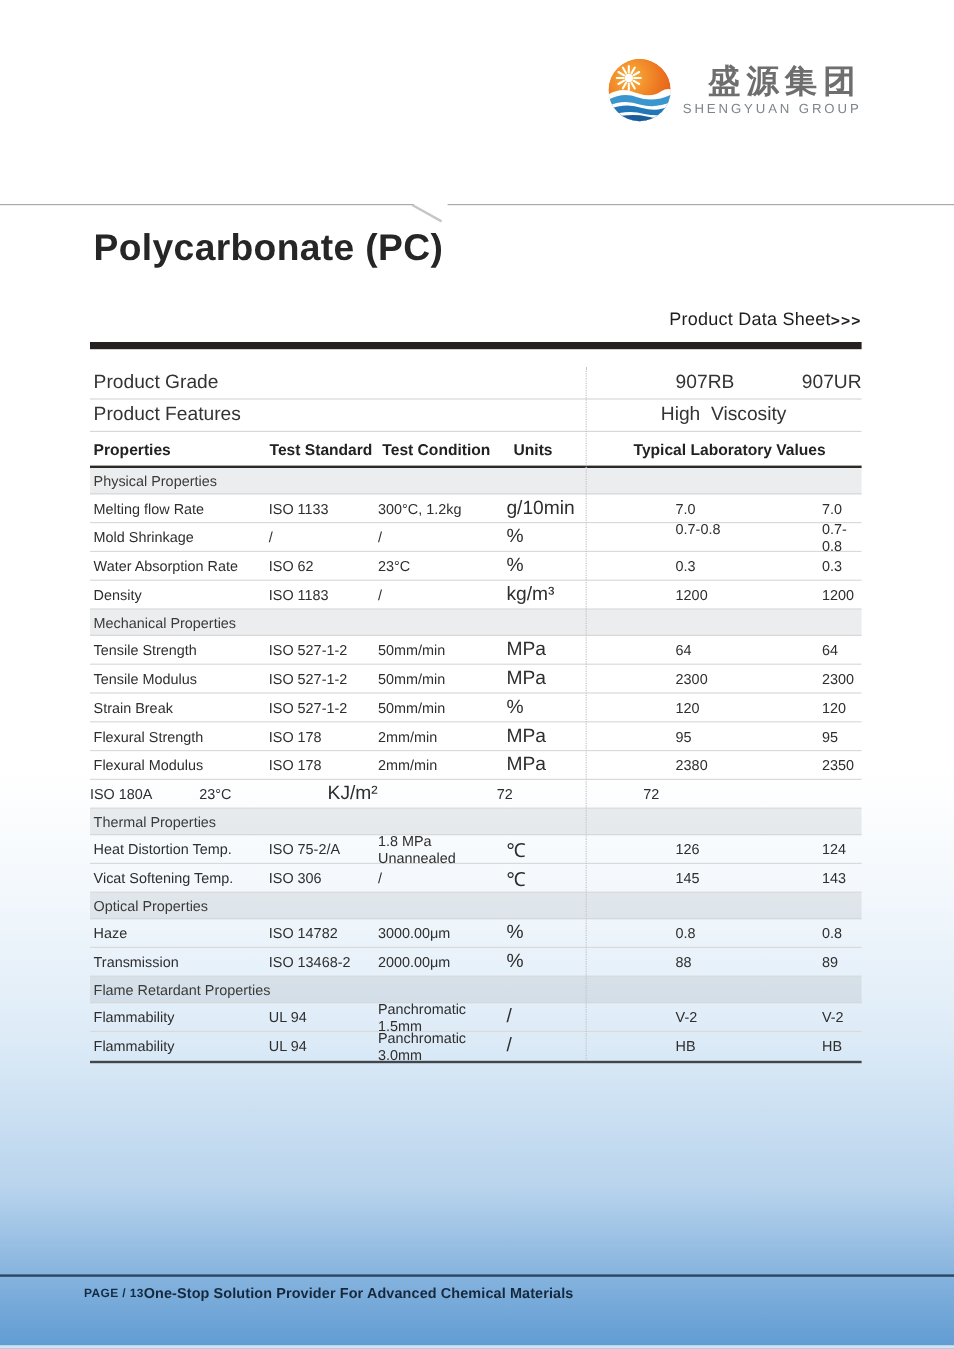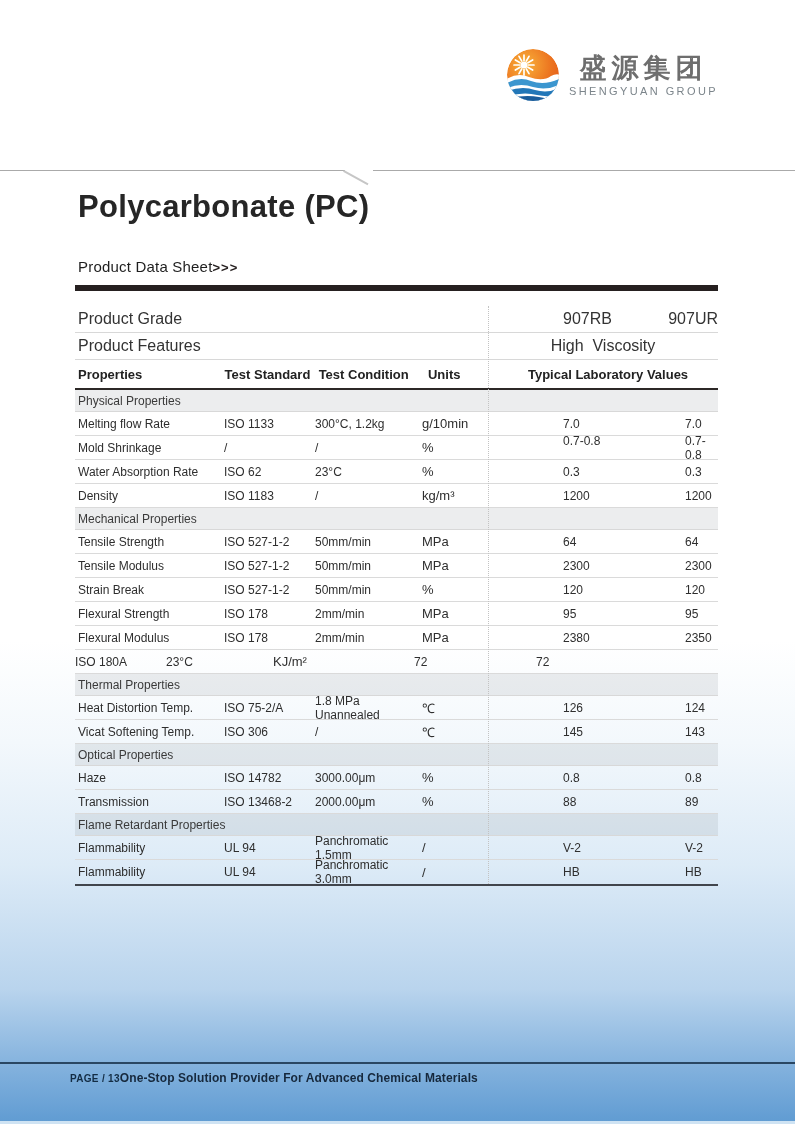--- a/index.html
+++ b/index.html
@@ -4,47 +4,47 @@
 <style>
   * { margin:0; padding:0; box-sizing:border-box; }
   html,body { background:#e9e9e9; }
   body { font-family:"Liberation Sans", sans-serif; }
   .page {
     position:relative; width:795px; height:1124px; margin:0 auto; overflow:hidden;
     background:linear-gradient(180deg,#ffffff 0%,#ffffff 57%,#f3f8fc 66%,#ddebf7 77%,#b9d4ed 88%,#82b1dd 95%,#5f9bd2 100%);
   }
   
   .logo { position:absolute; top:49px; right:77px; display:flex; align-items:center; gap:10px; }
-  .logo-text { display:flex; flex-direction:column; align-items:center; }
+  .logo-text { display:flex; flex-direction:column; align-items:flex-end; }
   .logo-cn { font-size:27px; font-weight:bold; color:#6e6e6e; letter-spacing:5px; line-height:1.15; white-space:nowrap; }
   .logo-en { font-size:11px; color:#7c858b; letter-spacing:2.4px; margin-top:1px; white-space:nowrap; }
   
   .rule-seg { position:absolute; top:170px; height:1px; background:#aaaaaa; }
   .rule-left { left:0; width:345px; }
   .rule-right { left:373px; right:0; }
   .rule-notch { position:absolute; left:344px; top:170px; width:28px; height:2px; background:#c6c6c6; transform:rotate(29deg); transform-origin:left top; }
   
   .page-title { position:absolute; left:78px; top:189px; font-size:31px; color:#262626; letter-spacing:0.3px; }
-  .pds-row { position:absolute; left:78px; top:258px; width:640px; display:flex; justify-content:flex-start; align-items:flex-end; }
+  .pds-row { position:absolute; left:78px; top:258px; width:640px; display:flex; justify-content:flex-end; align-items:flex-end; }
   .pds-title { font-size:15px; color:#1e1e1e; letter-spacing:0.2px; }
   .pds-arrows { font-size:13px; font-weight:bold; color:#262020; letter-spacing:1px; }
   .pds-bar { position:absolute; left:75px; top:285px; width:643px; height:6px; background:#262020; }
   
   .data-table { position:absolute; left:75px; top:306px; width:643px; border-bottom:2px solid #41454c; }
   .col-divider { position:absolute; left:413px; top:0; bottom:0; width:0; border-left:1px dotted #c3c3c3; z-index:3; }
   .t-row, .t-meta, .t-colhead { position:relative; display:flex; align-items:center; z-index:2; }
   .t-meta { height:27px; border-bottom:1px solid #d8d8d8; font-size:16px; color:#333; }
   .t-colhead { height:30px; border-bottom:2px solid #2c2826; font-size:13px; font-weight:bold; color:#222;gap:7px; }
   .t-sec { position:relative; height:22px; line-height:22px; padding-left:3px; background:rgba(108,114,126,0.13); border-bottom:1px solid #d8d8d8; font-size:12px; color:#3a3a3a; z-index:2; }
   .t-row { height:24px; border-bottom:1px solid #dadada; font-size:12px; color:#2e2e2e; }
   .t-row:last-child { border-bottom:none; }
   .c-prop { width:149px; padding-left:3px; }
   .c-std { width:91px; }
   .c-cond { width:107px; }
-  .c-units { width:66px; font-size:13px; }
+  .c-units { width:66px; font-size:16px; }
   .c-vals { width:230px; display:flex; align-items:flex-start; }
   .v1 { margin-left:75px; width:122px; }
   .v2 { flex:1; }
   .c-vals-center { width:230px; text-align:center; white-space:pre; }
   .meta-label { width:413px; padding-left:3px; }
   
   .footer-line { position:absolute; left:0; right:0; top:1062px; height:2px; background:#2a4763; }
   .footer-row { position:absolute; left:70px; right:77px; top:1071px; display:flex; align-items:center; }
   .footer-page { font-size:10px; font-weight:bold; color:#132c44; letter-spacing:0.3px; }
   .footer-tagline { font-size:12px; font-weight:bold; color:#16283c; letter-spacing:0.1px; }

